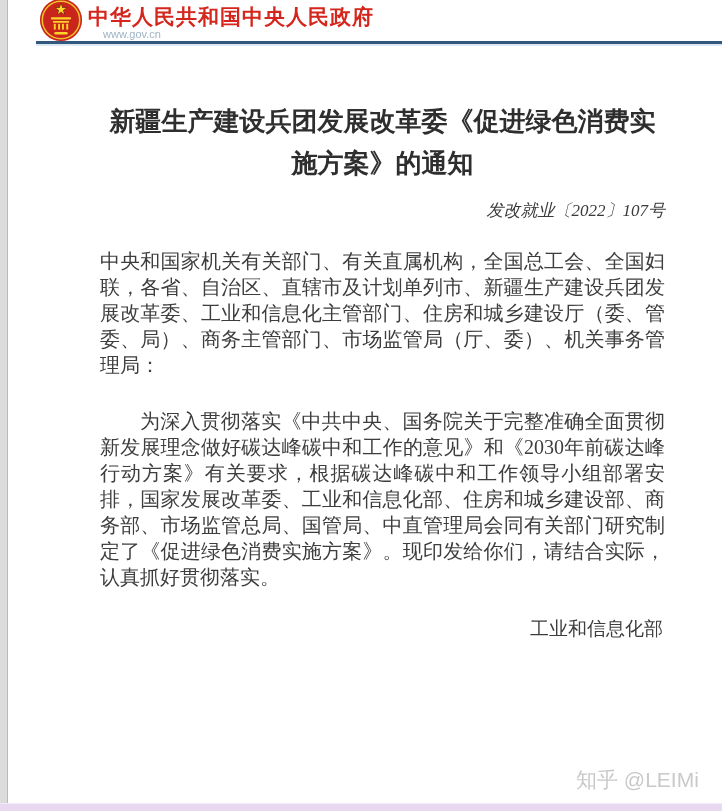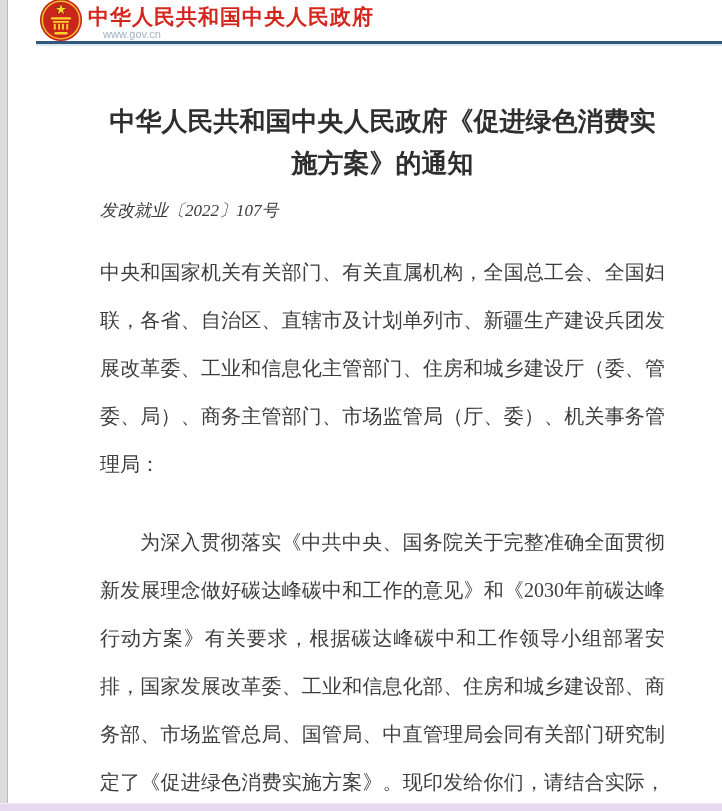--- a/index.html
+++ b/index.html
@@ -62,26 +62,26 @@
     width: 565px; color: #3d3d3d;
   }
   .doc-title {
     margin: 16px 0 0 0;
     text-align: center;
     font-weight: bold; font-size: 26px; line-height: 42px;
     color: #2e2e2e;
   }
   .doc-number {
     margin-top: 14px;
-    text-align: left;
+    text-align: right;
     font-size: 17px; font-style: italic;
     color: #3a3a3a;
   }
   .para {
-    font-size: 20px; line-height: 48px;
+    font-size: 20px; line-height: 26px;
     text-align: justify; text-justify: inter-character;
     word-break: break-all;
     color: #3d3d3d;
   }
   .para-addressees { margin-top: 26px; }
   .para-main { margin-top: 30px; text-indent: 2em; }
 
   .signatures {
     margin-top: 10px;
     text-align: right;
@@ -118,31 +118,32 @@
         <rect x="17" y="36.5" width="14" height="2.6" rx="1.3" fill="#ffd42a"></rect>
       </svg>
     </span>
     <a class="site-name" style="color: rgb(213, 38, 29);">中华人民共和国中央人民政府</a>
     <a class="site-url" style="color: rgb(158, 179, 196);">www.gov.cn</a>
     <div class="blue-rule" style="background: rgb(51, 88, 126);"></div>
     <div class="blue-rule-glow"></div>
   </div>
 
   <div class="article">
-    <h1 class="doc-title">中华人民共和国中央人民政府《促进绿色消费实施方案》的通知</h1>
+    <h1 class="doc-title">新疆生产建设兵团发展改革委《促进绿色消费实施方案》的通知</h1>
 
     <div class="doc-number">发改就业〔2022〕107号</div>
 
     <p class="para para-addressees">中央和国家机关有关部门、有关直属机构，全国总工会、全国妇联，各省、自治区、直辖市及计划单列市、新疆生产建设兵团发展改革委、工业和信息化主管部门、住房和城乡建设厅（委、管委、局）、商务主管部门、市场监管局（厅、委）、机关事务管理局：</p>
 
     <p class="para para-main">为深入贯彻落实《中共中央、国务院关于完整准确全面贯彻新发展理念做好碳达峰碳中和工作的意见》和《2030年前碳达峰行动方案》有关要求，根据碳达峰碳中和工作领导小组部署安排，国家发展改革委、工业和信息化部、住房和城乡建设部、商务部、市场监管总局、国管局、中直管理局会同有关部门研究制定了《促进绿色消费实施方案》。现印发给你们，请结合实际，认真抓好贯彻落实。</p>
 
     <div class="signatures">
       <div class="signature-line">工业和信息化部</div>
 
     </div>
   </div>
 
+  <div class="watermark">知乎 @LEIMi</div>
 
   <div class="left-strip" style="background: rgb(220, 220, 220);"></div>
   <div class="bottom-band" style="background: rgb(232, 217, 240);"></div>
 
 </div>
 
 </body></html>

